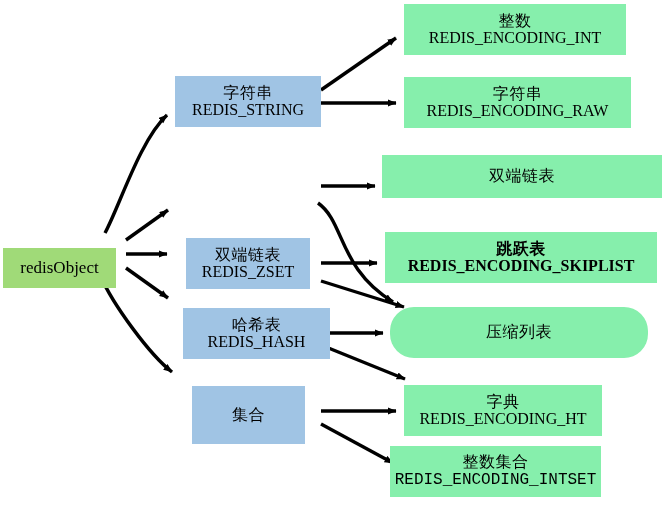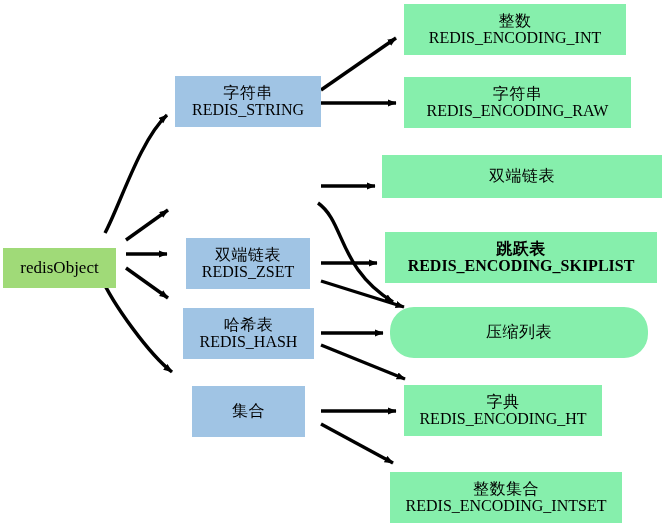--- a/index.html
+++ b/index.html
@@ -93,26 +93,26 @@
     <span class="cn">字符串</span>
     <span class="en">REDIS_STRING</span>
   </div>
 
 
   <div class="node node-type" style="left:186px; top:238px; width:124px; height:51px;">
     <span class="cn">双端链表</span>
     <span class="en">REDIS_ZSET</span>
   </div>
 
-  <div class="node node-type" style="left:183px; top:308px; width:131px; height:51px;">
+  <div class="node node-type" style="left:183px; top:308px; width:147px; height:51px;">
     <span class="cn">哈希表</span>
     <span class="en">REDIS_HASH</span>
   </div>
 
-  <div class="node node-type" style="left:192px; top:386px; width:113px; height:51px;">
+  <div class="node node-type" style="left:192px; top:386px; width:113px; height:58px;">
     <span class="cn">集合</span>
   </div>
 
   <div class="node node-enc" style="left:404px; top:4px; width:222px; height:51px;">
     <span class="cn">整数</span>
     <span class="en">REDIS_ENCODING_INT</span>
   </div>
 
   <div class="node node-enc" style="left:404px; top:77px; width:227px; height:51px;">
     <span class="cn">字符串</span>
@@ -130,18 +130,18 @@
 
   <div class="node node-enc" style="left:390px; top:307px; width:258px; height:51px;border-radius:24px;">
     <span class="cn">压缩列表</span>
   </div>
 
   <div class="node node-enc" style="left:404px; top:385px; width:198px; height:51px;">
     <span class="cn">字典</span>
     <span class="en">REDIS_ENCODING_HT</span>
   </div>
 
-  <div class="node node-enc" style="left:390px; top:472px; width:232px; height:51px;">
+  <div class="node node-enc" style="left:390px; top:446px; width:211px; height:51px;font-family:Liberation Mono, monospace;">
     <span class="cn">整数集合</span>
     <span class="en">REDIS_ENCODING_INTSET</span>
   </div>
 
 </div>
 
 </body></html>

